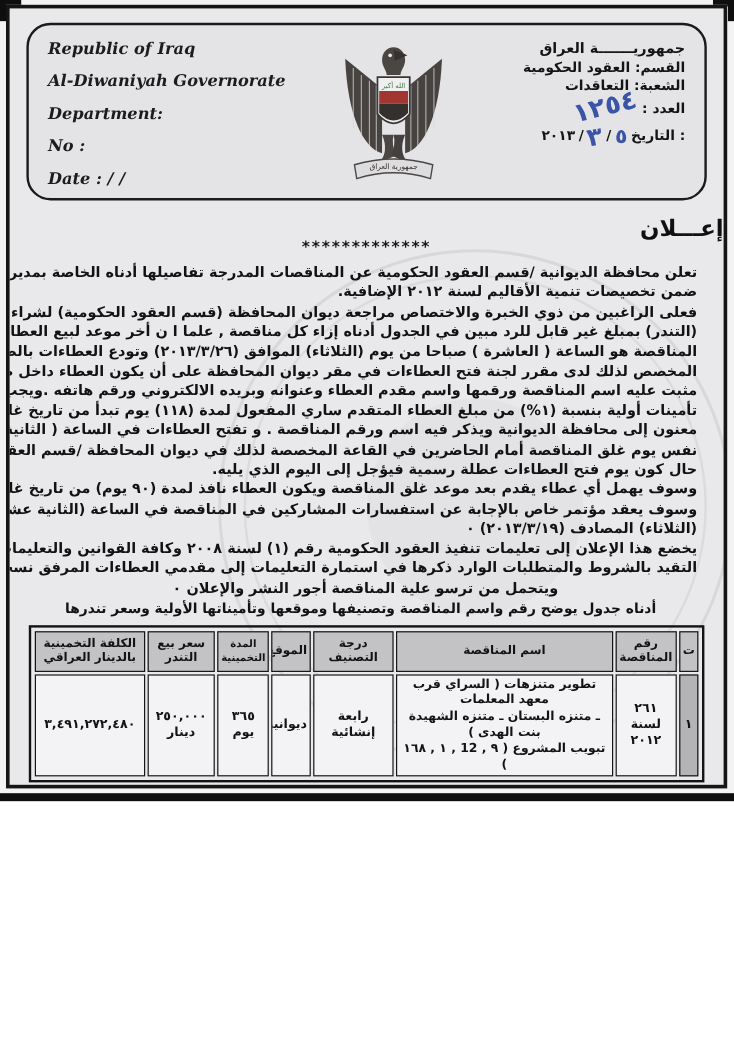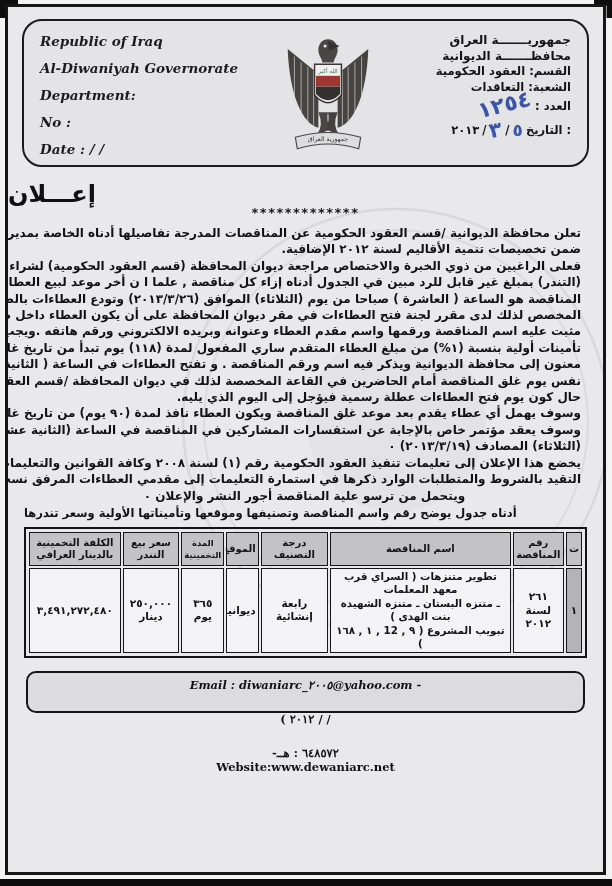--- a/index.html
+++ b/index.html
@@ -1,17 +1,17 @@
 <!DOCTYPE html>
 <html lang="ar"><head>
 <meta charset="utf-8">
 <style>
   * { box-sizing: border-box; margin: 0; padding: 0; }
   body { background:#ffffff; font-family:"DejaVu Sans", sans-serif; }
-  .page { position:relative; width:612px; height:886px; background:#f4f3f4; overflow:hidden; }
+  .page { position:relative; width:612px; height:668px; background:#f4f3f4; overflow:hidden; }
   .bottom-bar { position:absolute; left:0; right:0; bottom:0; height:7px; background:#0d0d0d; }
   .corner { position:absolute; width:18px; height:18px; background:#0e0e0e; }
   .corner-tl { top:0; left:0; clip-path:polygon(0 0,100% 0,100% 30%,30% 30%,30% 100%,0 100%); }
   .corner-tr { top:0; right:0; clip-path:polygon(0 0,100% 0,100% 100%,70% 100%,70% 30%,0 30%); }
   .doc { position:absolute; top:4px; left:5px; right:6px; bottom:11px; border:3px solid #161616;
          background:#e9e8ea; overflow:hidden; }
   .watermark { position:absolute; left:0; top:0; pointer-events:none; z-index:0; }
   .content { position:relative; z-index:1; }
 
   
@@ -24,39 +24,39 @@
   .ar-block { width:170px; direction:rtl; text-align:right; font-weight:bold; font-size:11.5px;
               color:#141416; line-height:15.5px; }
   .ar-head { font-size:12px; }
   .hand-num { display:inline-block; color:#3a55a8; font-size:22px; font-weight:bold;
               transform:rotate(-14deg) translateY(2px); letter-spacing:2px; line-height:10px; }
   .date-row { display:flex; flex-direction:row-reverse; align-items:center; gap:3px; direction:ltr; }
   .hand-digit { color:#3a55a8; font-size:17px; font-weight:bold; line-height:10px; }
   .hand-digit.big { font-size:21px; transform:rotate(-10deg); }
 
   
-  .title { text-align:left; font-weight:bold; font-size:24px; color:#101012; margin-top:13px; letter-spacing:1px; }
+  .title { text-align:right; font-weight:bold; font-size:19px; color:#101012; margin-top:13px; letter-spacing:1px; }
   .stars { text-align:center; font-weight:bold; font-size:13px; color:#18181a; letter-spacing:1.5px; margin-top:-3px; }
 
   
   .body-text { margin:5px 22px 0 20px; direction:rtl; font-weight:bold; font-size:12px;
                line-height:16.4px; color:#121214; text-align:right; }
   .body-text .bline { white-space:nowrap; }
   .body-text .center { text-align:center; }
 
   
   .sig-block { position:relative; height:108px; }
   .sig-svg { position:absolute; left:40px; top:2px; }
   .sig-name { position:absolute; left:30px; top:64px; width:160px; text-align:center;
               font-weight:bold; font-size:13px; color:#121214; }
   .sig-title { position:absolute; left:30px; top:81px; width:160px; text-align:center;
                font-weight:bold; font-size:13px; color:#121214; }
 
   
-  .table-intro { direction:rtl; text-align:left; margin:2px 26px 0 0; font-weight:bold; font-size:11.5px; color:#121214;padding-left:16px; }
+  .table-intro { direction:rtl; text-align:center; margin:2px 26px 0 0; font-weight:bold; font-size:11.5px; color:#121214;padding-left:16px; }
   .table-wrap { margin:7px 16px 0; border:2px solid #131313; padding:1px; }
   table { width:100%; direction:rtl; border-collapse:separate; border-spacing:2.5px; table-layout:fixed; }
   th, td { border:1.5px solid #161616; font-weight:bold; color:#131315; padding:1px 2px;
            text-align:center; vertical-align:middle; overflow:hidden; }
   th { background:#c3c2c4; font-size:10px; line-height:12px; height:34px; }
   th.small { font-size:8.5px; }
   td { background:#f3f2f4; font-size:10.5px; line-height:13.5px; height:58px; }
   td.seq-cell { background:#b4b3b5; }
   td.name-cell { font-size:10.3px; }
 
@@ -122,21 +122,20 @@
             <path d="M40 80 Q46 94 38 104 L52 98 Q48 88 50 80 Z" fill="#4a4643"></path>
             <path d="M60 80 Q54 94 62 104 L48 98 Q52 88 50 80 Z" fill="#444040"></path>
 
             <path d="M16 106 Q50 96 84 106 L82 118 Q50 108 18 118 Z" fill="#dddcde" stroke="#4a4745" stroke-width="1.2"></path>
             <text x="50" y="110" font-size="6.5" text-anchor="middle" fill="#38342f" font-family="DejaVu Sans, sans-serif">جمهورية العراق</text>
           </svg>
         </div>
 
         <div class="ar-block">
           <div class="ar-head">جمهوريـــــــة العراق</div>
-          <div class="ar-head">محافظـــــــة الديوانية</div>
           <div>القسم: العقود الحكومية</div>
           <div>الشعبة: التعاقدات</div>
           <div style="margin-top:3px;">
             <span>العدد :</span>
             <span class="hand-num">١٢٥٤</span>
           </div>
           <div class="date-row" style="margin-top:8px;">
             <span>التاريخ :</span>
             <span class="hand-digit">٥</span>
             <span>/</span>

